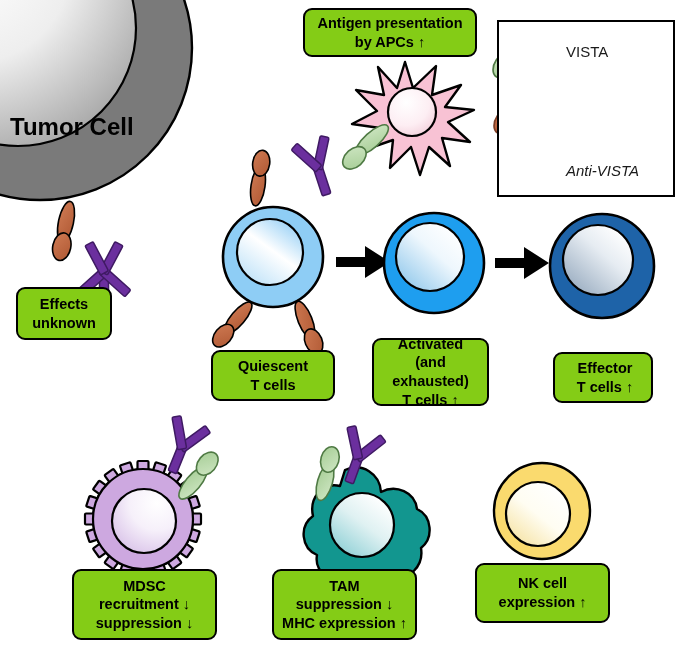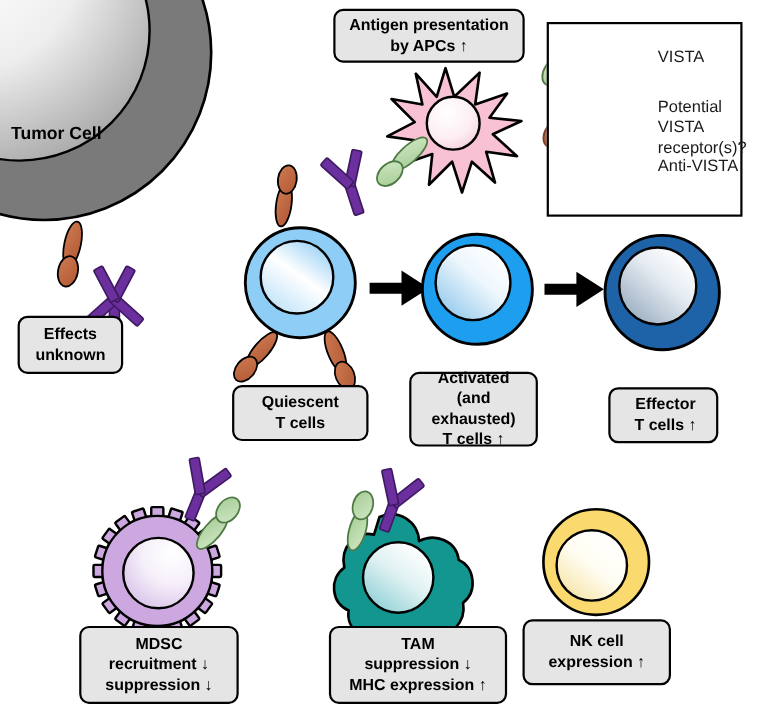--- a/index.html
+++ b/index.html
@@ -22,21 +22,21 @@
     left: 0;
     top: 0;
     width: 690px;
     height: 661px;
   }
   .callout {
     position: absolute;
     box-sizing: border-box;
     border: 2.2px solid #000000;
     border-radius: 9px;
-    background: #e5e5e5;
+    background: #84cc16;
     color: #000000;
     font-family: "Liberation Sans", sans-serif;
     font-weight: bold;
     font-size: 14.5px;
     line-height: 1.28;
     text-align: center;
     display: flex;
     align-items: center;
     justify-content: center;
     white-space: pre-line;
@@ -49,27 +49,26 @@
     background: #ffffff;
   }
   .legend-label {
     position: absolute;
     font-family: "Liberation Sans", sans-serif;
     font-size: 15px;
     font-weight: normal;
     color: #1a1a1a;
     line-height: 1.22;
     white-space: pre-line;
-    margin-left: 32px;
   }
   .tumor-label {
     position: absolute;
     font-family: "Liberation Sans", sans-serif;
     font-weight: bold;
-    font-size: 16px;
+    font-size: 24px;
     color: #000000;
     white-space: nowrap;
   }
 </style>
 </head>
 <body>
 
 <div id="figure">
 
   <svg class="layer" viewBox="0 0 690 661">
@@ -297,23 +296,21 @@
         <rect x="-4.5" y="-32" width="9" height="33" rx="1.5" transform="rotate(30 0 0)"></rect>
         <rect x="-4.5" y="-32" width="9" height="33" rx="1.5" transform="rotate(-30 0 0)"></rect>
       </g>
     </g>
   </svg>
 
   <div class="tumor-label" style="left:10px; top:113px;">Tumor Cell</div>
 
   <div class="legend-box" style="left:497px; top:20px; width:178px; height:177px;"></div>
   <div class="legend-label" style="left:566px; top:43px;">VISTA</div>
-  <div class="legend-label" style="left:566px; top:89px;">Potential VISTA
-receptor(s)?</div>
-  <div class="legend-label" style="left:566px; top:142px;">Anti-VISTA</div>
+  <div class="legend-label" style="left:566px; top:162px;font-style:italic;">Anti-VISTA</div>
 
   <div class="callout" style="left:303px; top:8px; width:174px; height:49px;">Antigen presentation
 by APCs ↑</div>
 
   <div class="callout" style="left:16px; top:287px; width:96px; height:53px;">Effects
 unknown</div>
 
   <div class="callout" style="left:211px; top:350px; width:124px; height:51px;">Quiescent
 T cells</div>
 
@@ -321,20 +318,20 @@
 (and exhausted)
 T cells ↑</div>
 
   <div class="callout" style="left:553px; top:352px; width:100px; height:51px;padding-left:10px;">Effector
 T cells ↑</div>
 
   <div class="callout" style="left:72px; top:569px; width:145px; height:71px;">MDSC
 recruitment ↓
 suppression ↓</div>
 
-  <div class="callout" style="left:299px; top:569px; width:162px; height:71px;">TAM
+  <div class="callout" style="left:272px; top:569px; width:145px; height:71px;">TAM
 suppression ↓
 MHC expression ↑</div>
 
   <div class="callout" style="left:475px; top:563px; width:135px; height:60px;">NK cell
 expression ↑</div>
 
 </div>
 
 </body></html>

